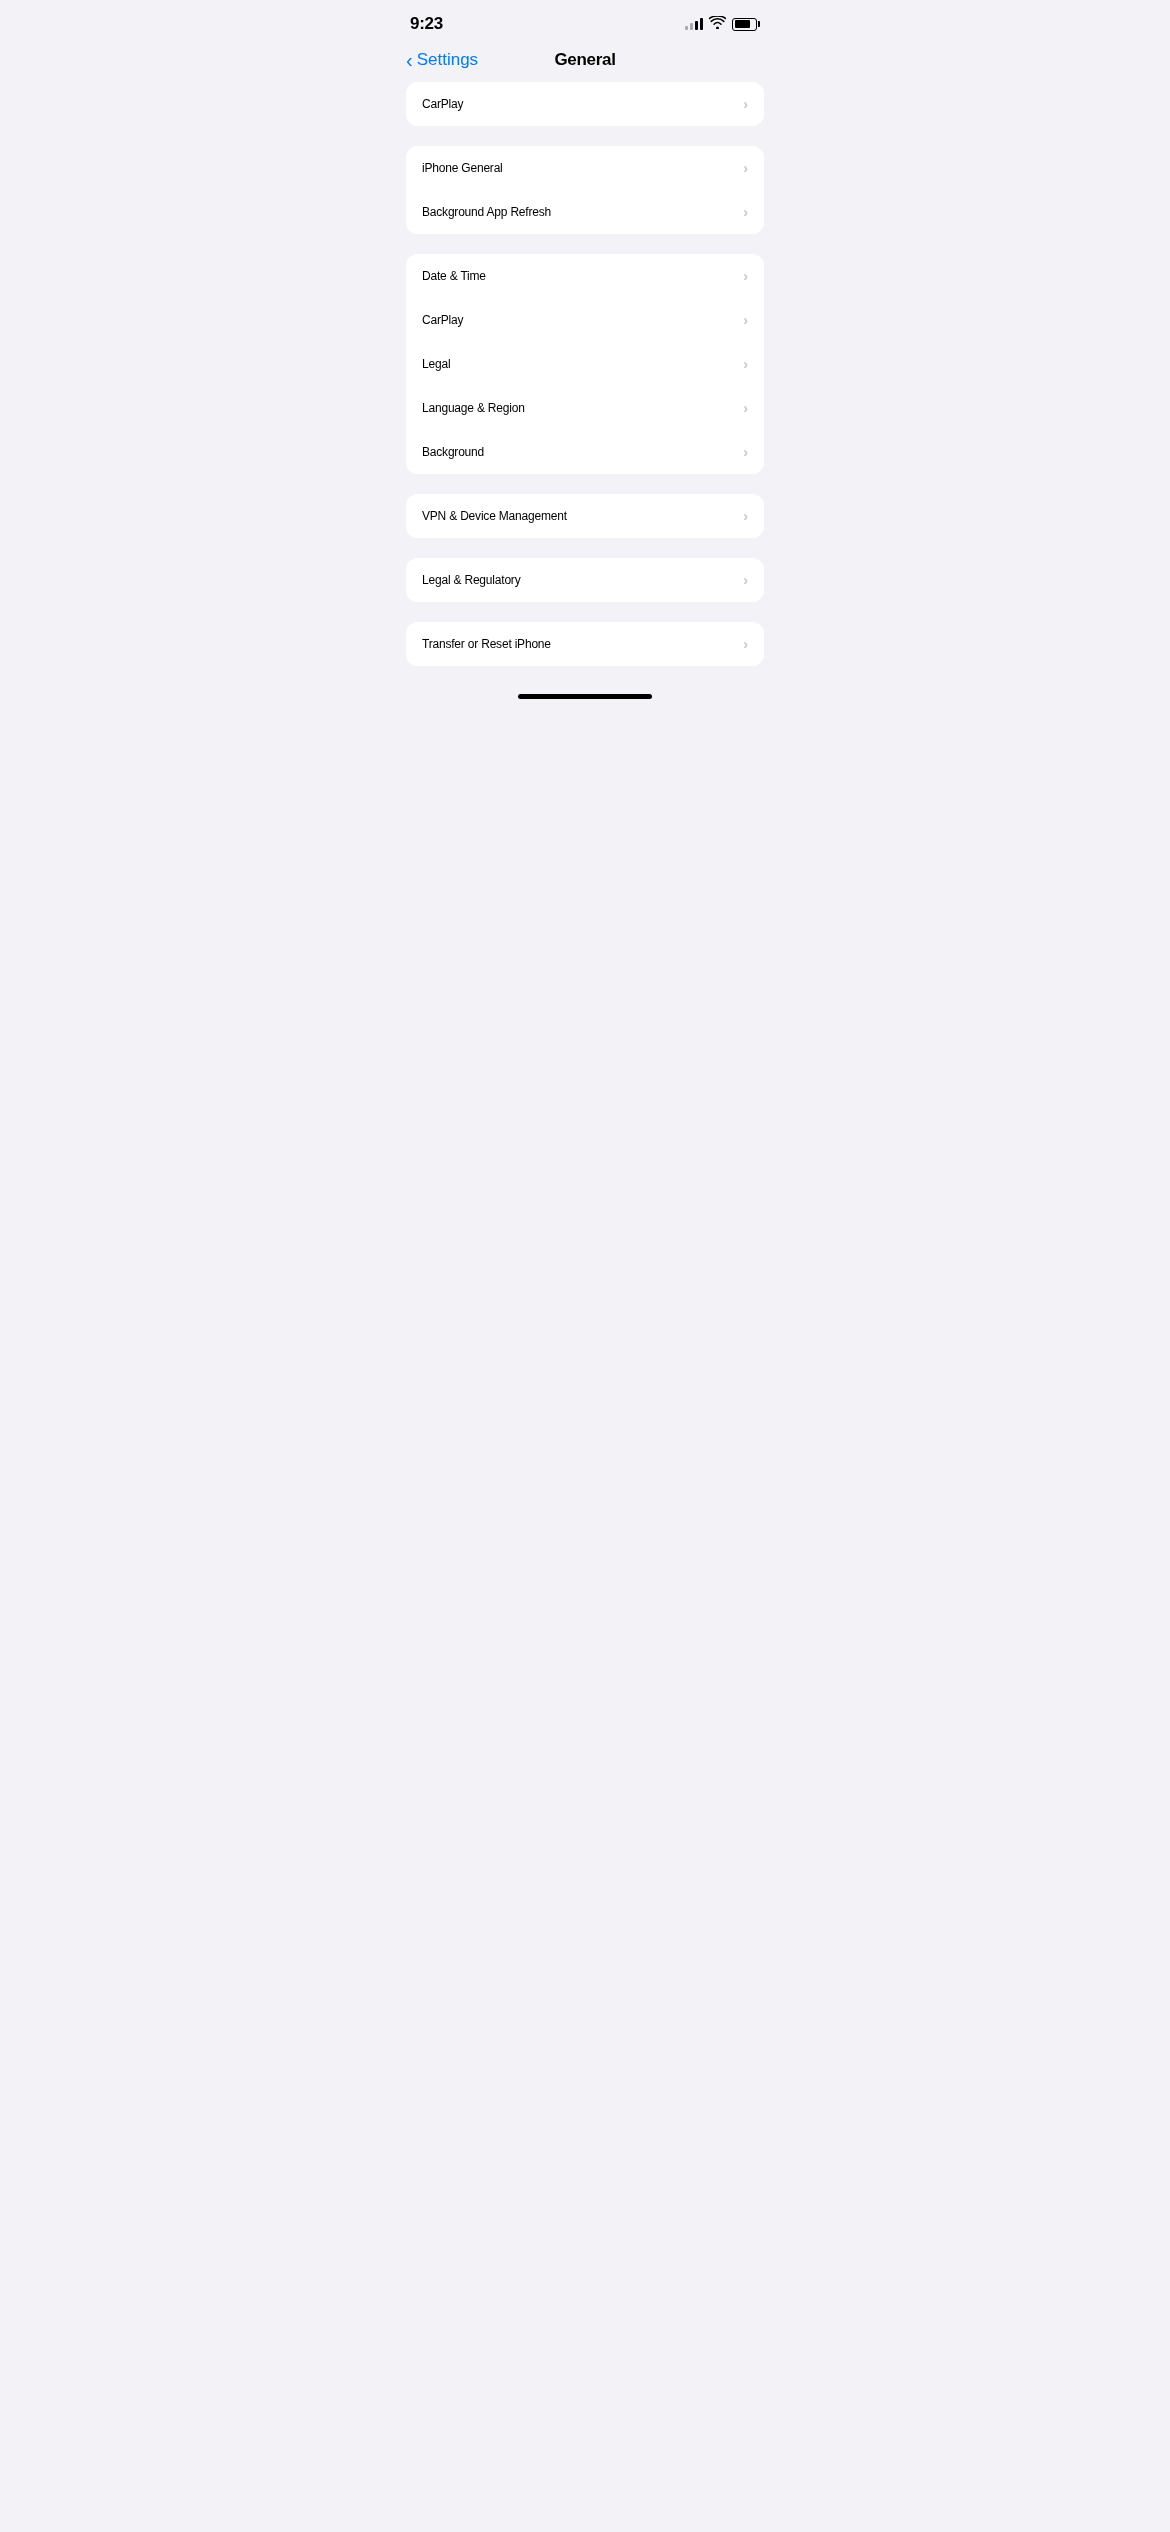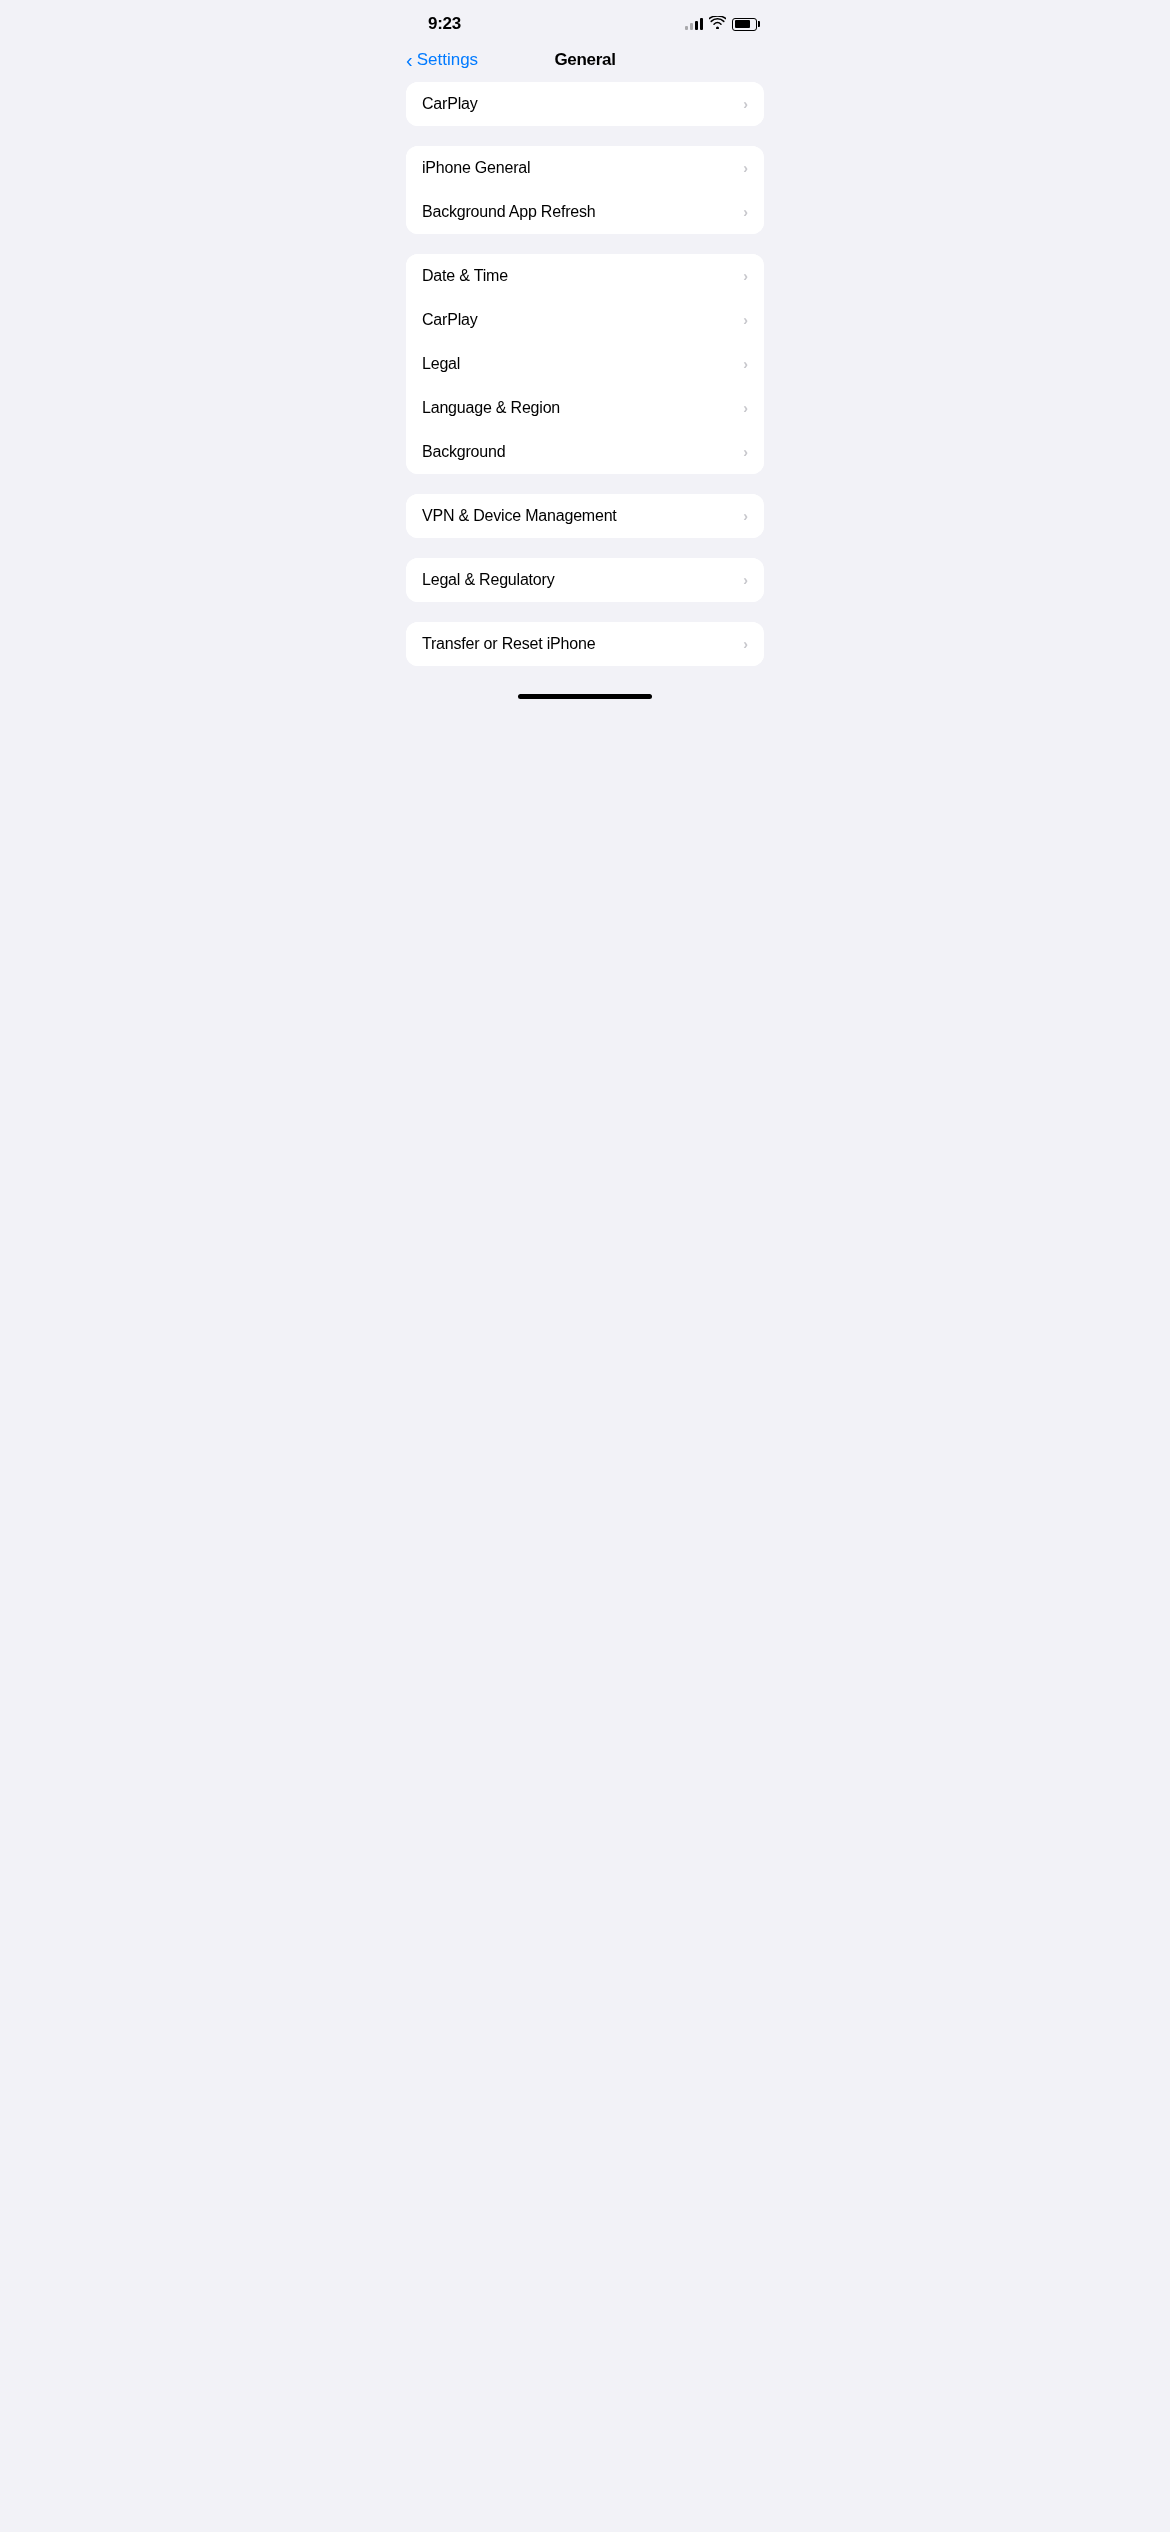--- a/index.html
+++ b/index.html
@@ -26,21 +26,20 @@
       align-items: center;
       padding: 14px 20px 8px 20px;
       background: #f2f2f7;
     }
 
     .status-time {
       font-size: 17px;
       font-weight: 600;
       color: #000;
       letter-spacing: -0.3px;
-      margin-left: 18px;
     }
 
     .status-icons {
       display: flex;
       align-items: center;
       gap: 6px;
     }
 
     .signal-bars {
       display: flex;
@@ -156,21 +155,21 @@
       content: '';
       position: absolute;
       bottom: 0;
       left: 16px;
       right: 0;
       height: 0.5px;
       background: #c6c6c8;
     }
 
     .list-item-label {
-      font-size: 16px;
+      font-size: 12px;
       color: #000;
       letter-spacing: -0.2px;
     }
 
     .list-item-label.blue {
       color: #007aff;
     }
 
     .chevron-right {
       color: #c7c7cc;

